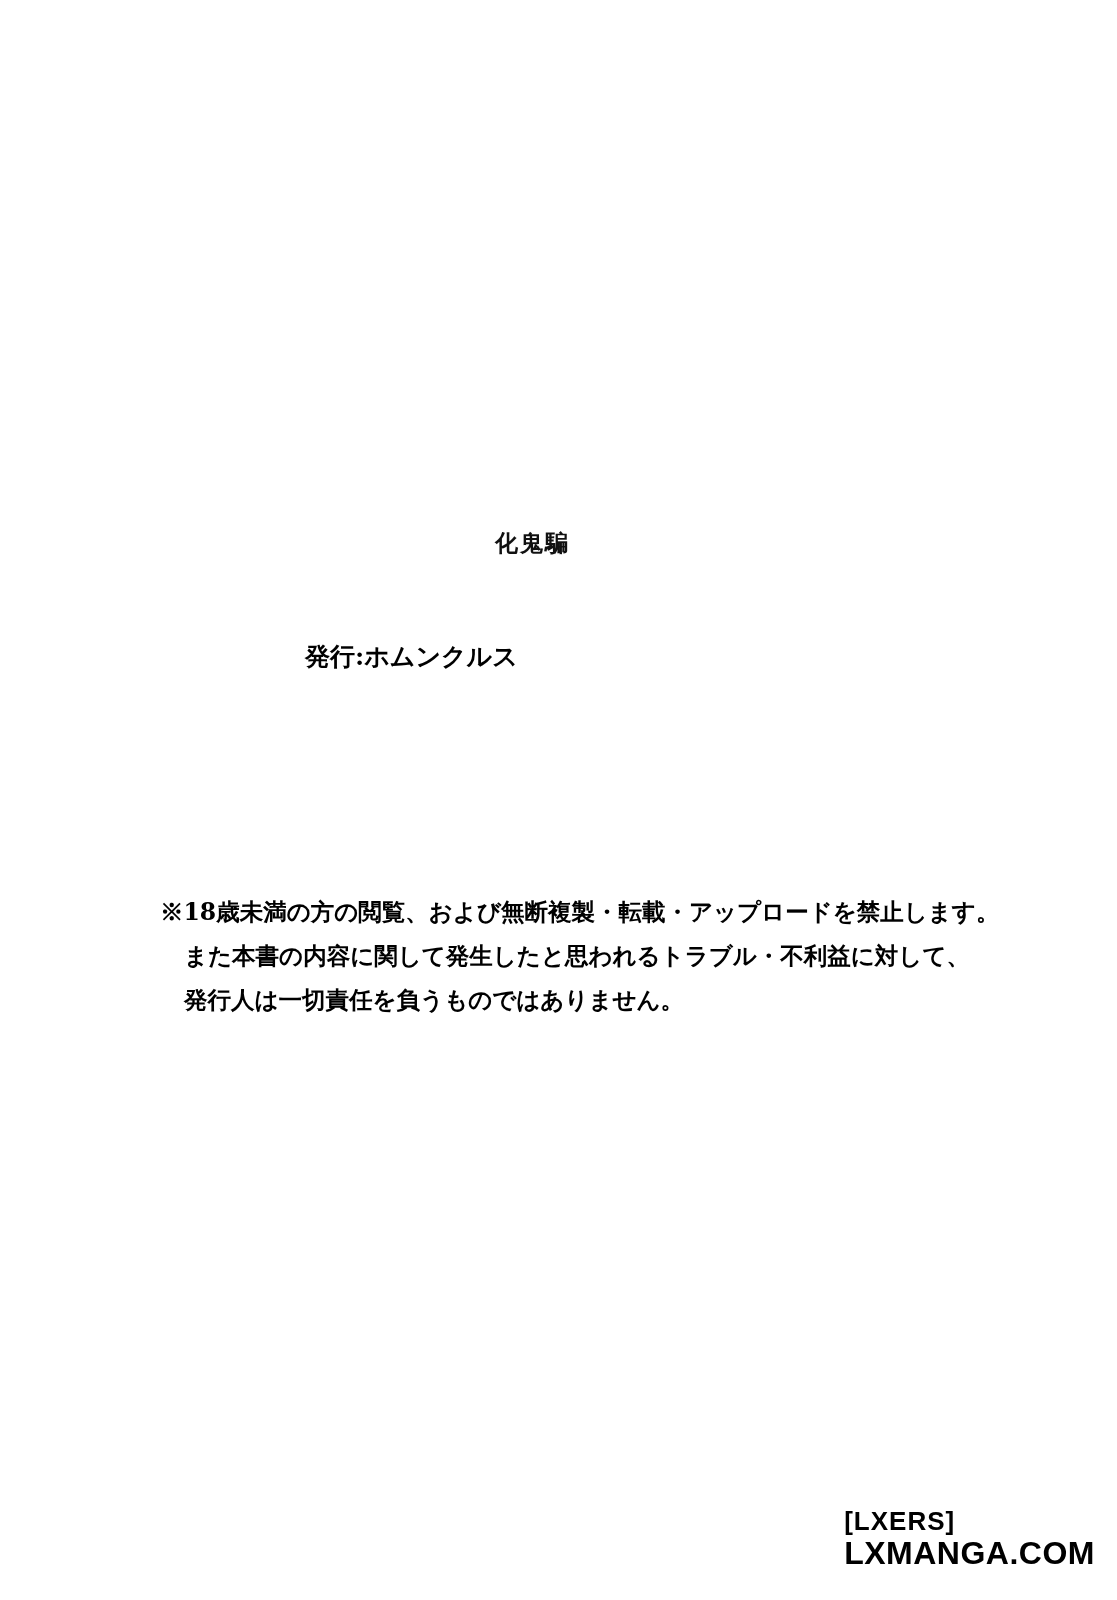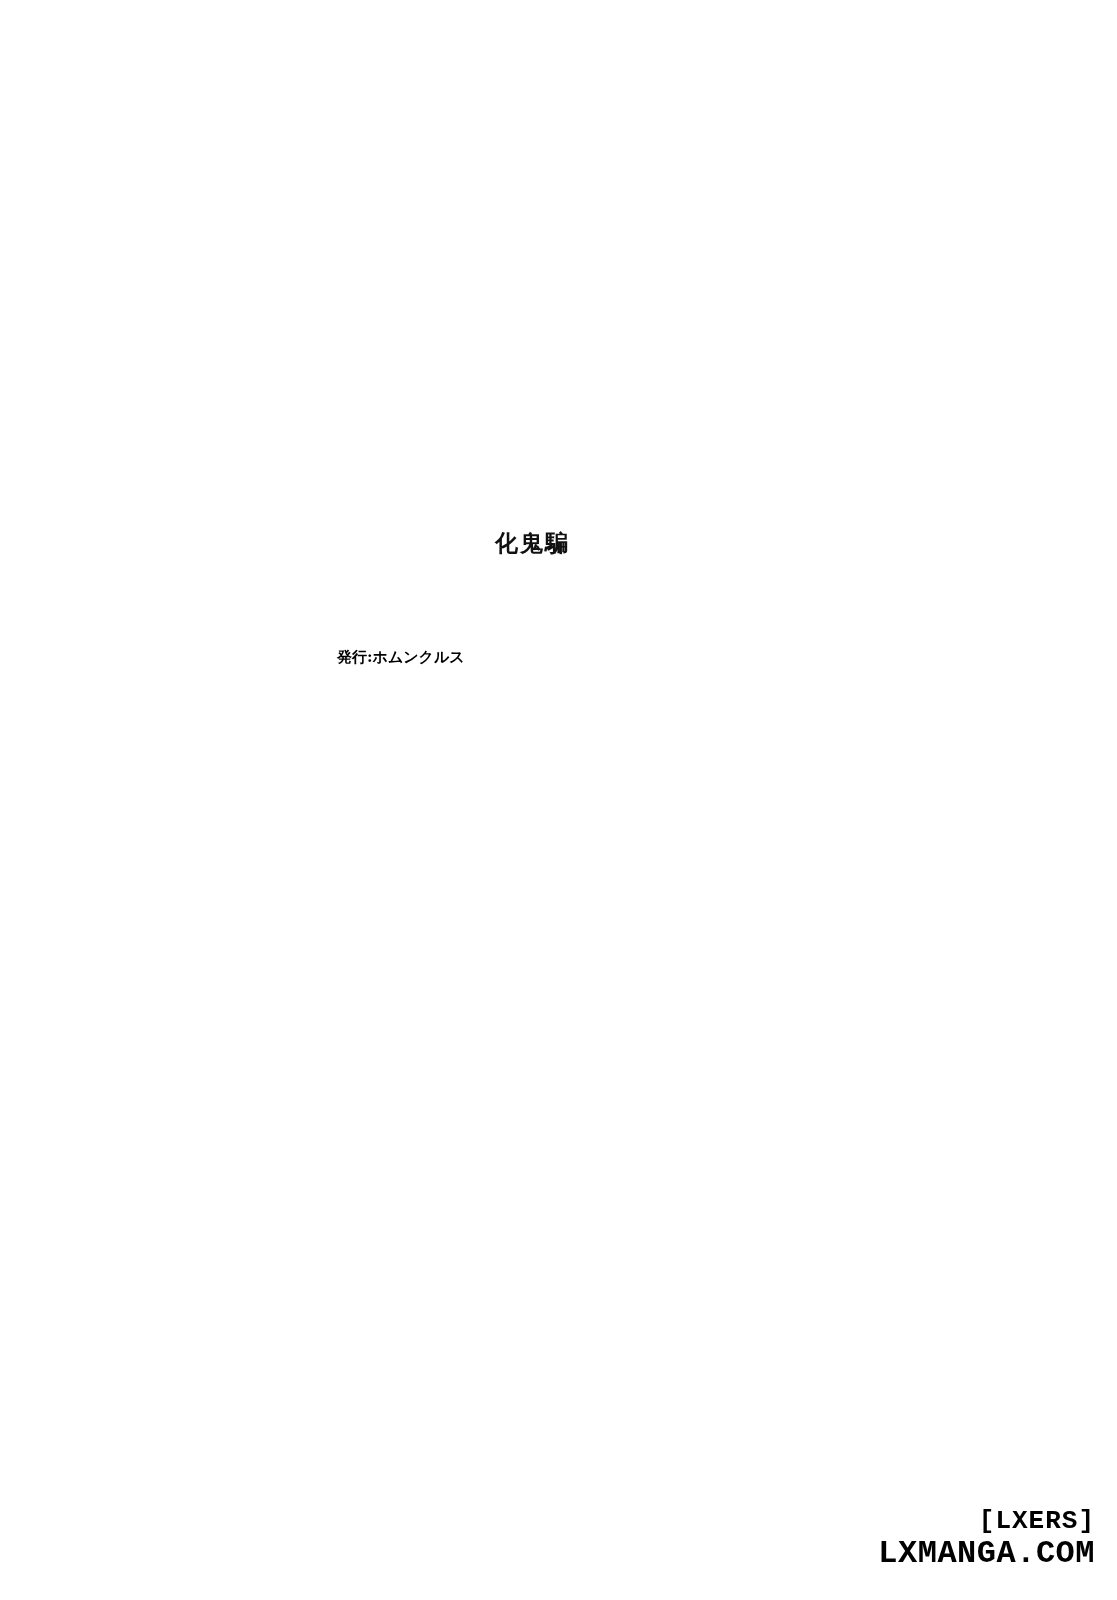--- a/index.html
+++ b/index.html
@@ -33,25 +33,24 @@
     letter-spacing: 2px;
     color: #111;
   }
 
   .credits-block {
     position: absolute;
     top: 640px;
     left: 305px;
     font-family: "DejaVu Serif", serif;
     font-weight: bold;
-    font-size: 15px;
+    font-size: 25px;
     line-height: 34px;
     color: #000;
     white-space: nowrap;
-    margin-left: 32px;
   }
 
   .credits-block .gap {
     height: 18px;
   }
 
   .credits-line {
     display: block;
   }
 
@@ -73,22 +72,21 @@
   }
 
   .notice-line.indented {
     padding-left: 24px;
   }
 
   .watermark {
     position: absolute;
     right: 22px;
     bottom: 28px;
-    text-align: right;
-    font-family: Liberation Mono, monospace;
+    font-family: Liberation Sans, sans-serif;
     font-weight: bold;
     color: #000;
     line-height: 1.12;
   }
   .watermark .wm-top {
     display: block;
     font-size: 26px;
     letter-spacing: 1px;
   }
   .watermark .wm-bottom {
@@ -102,19 +100,24 @@
 
 <div class="page">
 
   <div class="colophon-title">化鬼騙</div>
 
   <div class="credits-block">
     <span class="credits-line">発行:ホムンクルス</span>
     <div class="gap"></div>
   </div>
 
+  <div class="notice-block">
+    <span class="notice-line">※18歳未満の方の閲覧、および無断複製・転載・アップロードを禁止します。</span>
+    <span class="notice-line indented">また本書の内容に関して発生したと思われるトラブル・不利益に対して、</span>
+    <span class="notice-line indented">発行人は一切責任を負うものではありません。</span>
+  </div>
 
   <div class="watermark">
     <span class="wm-top">[LXERS]</span>
     <span class="wm-bottom">LXMANGA.COM</span>
   </div>
 
 </div>
 
 </body></html>

